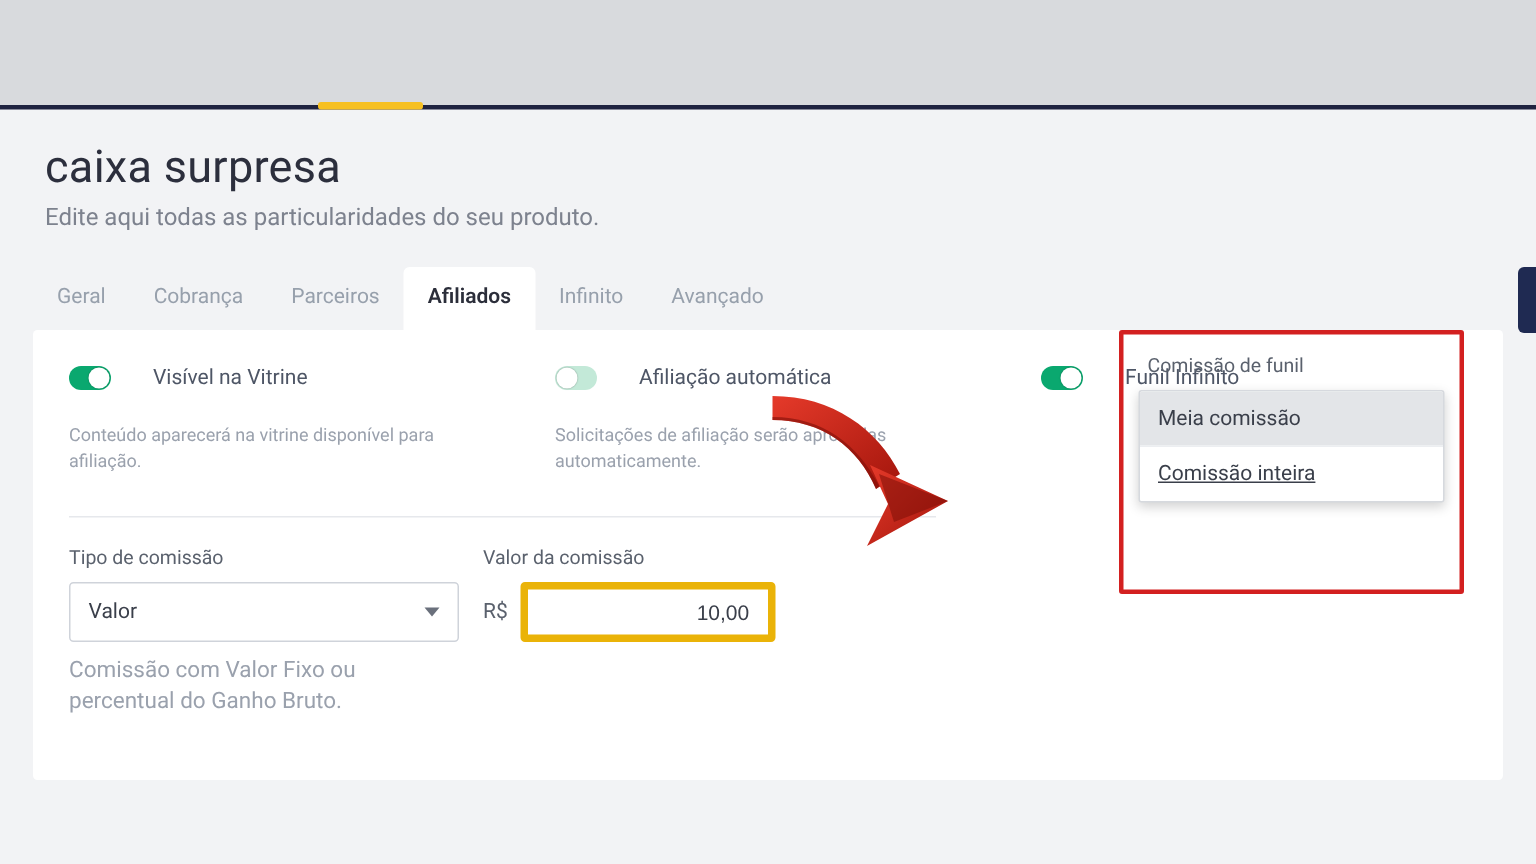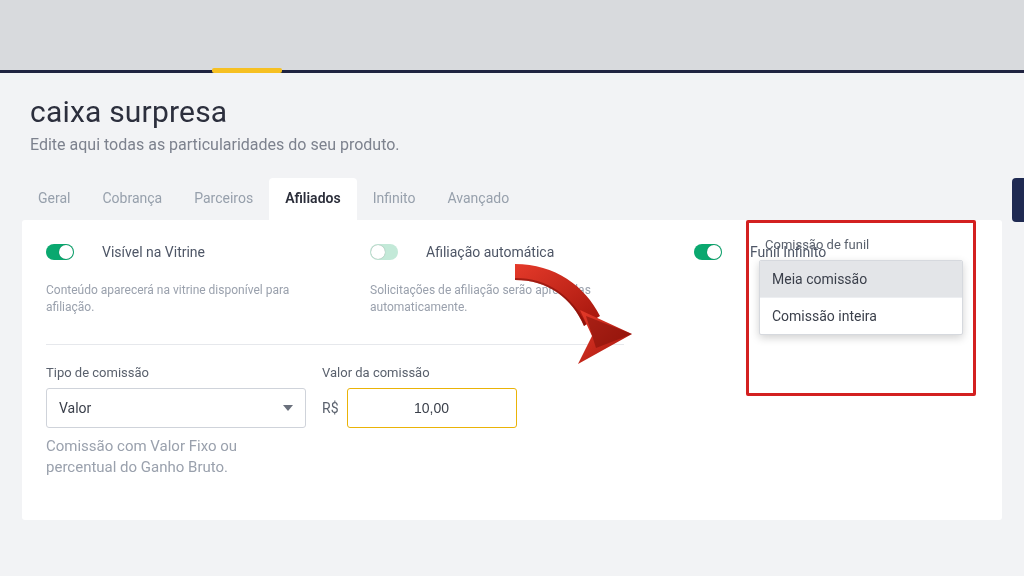--- a/index.html
+++ b/index.html
@@ -145,22 +145,22 @@
     border-left: 5px solid transparent;
     border-right: 5px solid transparent;
     border-top: 6px solid #6a707c;
   }
   .field-hint { font-size: 15px; color: #9aa1ad; max-width: 260px; line-height: 1.4; }
 
   .val-group { display: flex; align-items: center; gap: 8px; }
   .prefix { font-size: 14px; color: #5a616d; }
   .num-input {
     width: 170px; height: 40px;
-    border: 1px solid #eab308; border-radius: 3px;
-    padding: 0 12px; font-size: 14px; text-align: center;
+    border: 5px solid #eab308; border-radius: 3px;
+    padding: 0 12px; font-size: 14px; text-align: right;
     color: #3a3f4a; background: #fff;
   }
 
   
   .highlight-box {
     position: absolute;
     right: 26px;
     top: 0px;
     width: 230px;
     height: 176px;
@@ -176,21 +176,21 @@
     background: #ffffff;
     overflow: hidden;
   }
   .dd-item {
     padding: 10px 12px;
     font-size: 14px;
     color: #3a3f4a;
     cursor: pointer;
   }
   .dd-item.selected { background: #e3e5e8; }
-  .dd-item + .dd-item { border-top: 1px solid #eceef1; }
+  .dd-item + .dd-item { border-top: 1px solid #eceef1; text-decoration: underline; }
 
   
   .arrow {
     position: absolute;
     left: 500px;
     top: 186px;
     width: 140px;
     height: 115px;
     pointer-events: none;
   }

